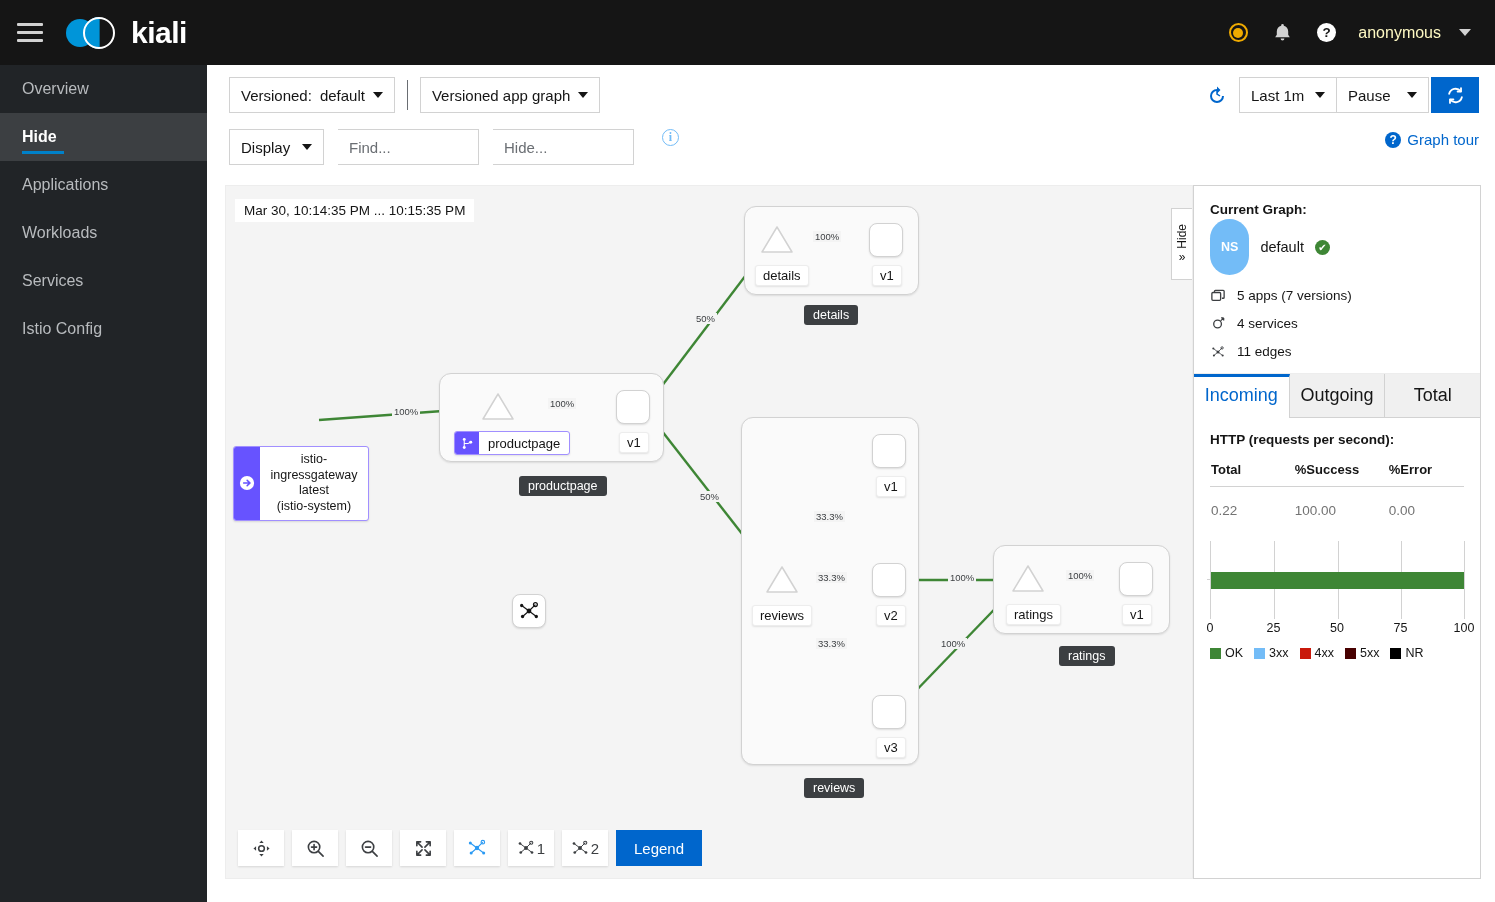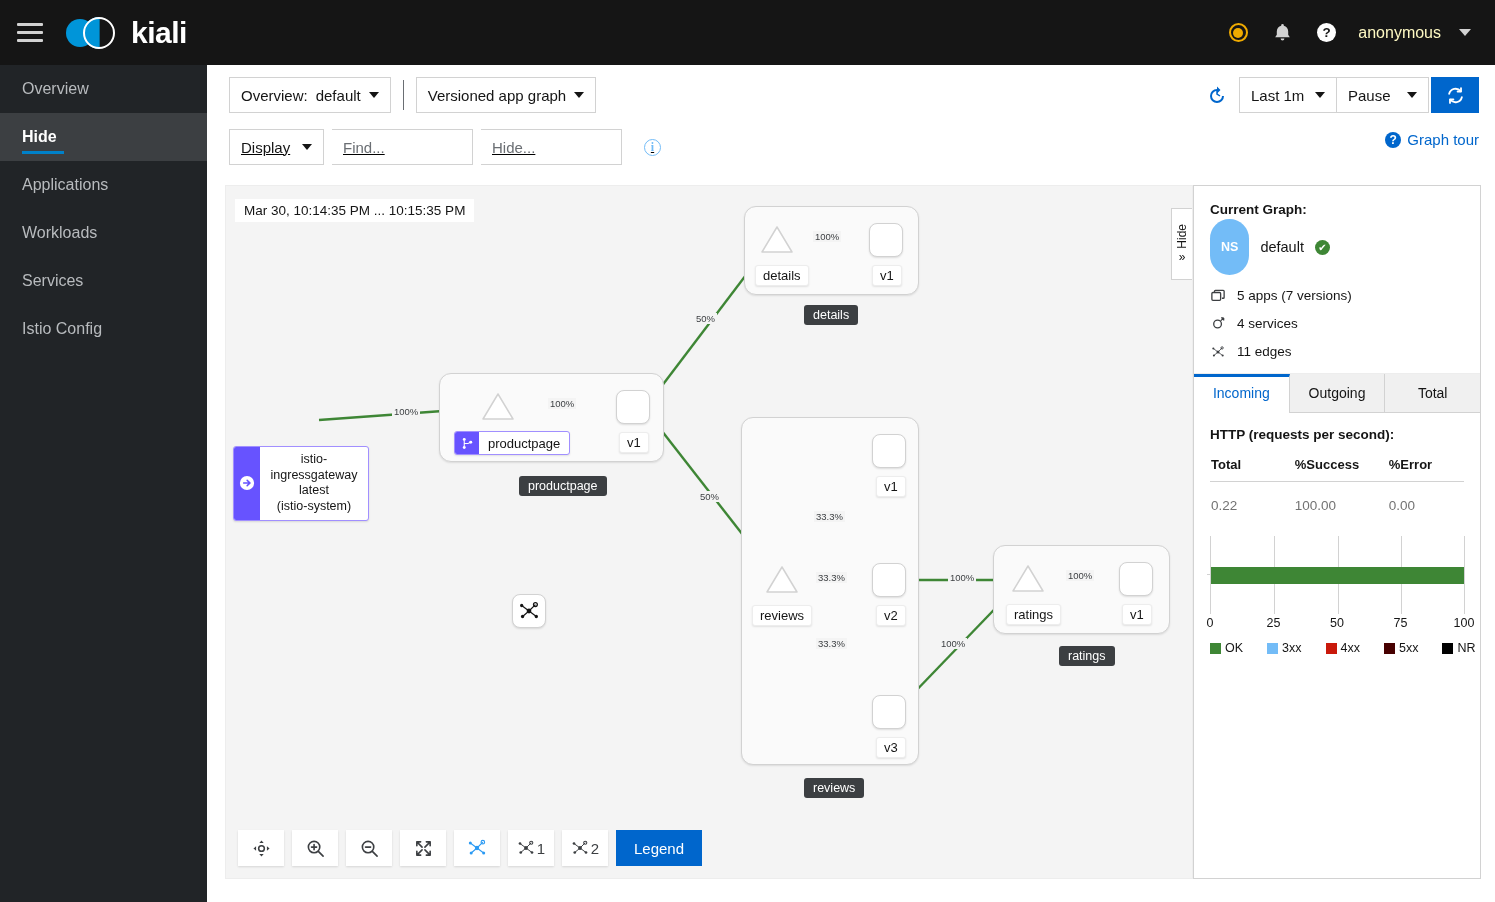--- a/index.html
+++ b/index.html
@@ -123,21 +123,21 @@
     border-right: 5px solid transparent;
     border-top: 6px solid #151515;
   }
   .divider-v {
     width: 1px; height: 30px; background: #6a6e73; margin: 0 12px;
   }
 
   
   #toolbar2 {
     position: absolute; top: 64px; left: 22px;
-    display: flex; align-items: center; gap: 8px; text-decoration: underline;
+    display: flex; align-items: flex-start; gap: 14px;
   }
   .text-input {
     border: 1px solid #d2d2d2; border-left: none; background: #fff;
     height: 36px; width: 141px; padding: 0 11px;
     font-size: 15px; color: #6a6e73;
     display: flex; align-items: center;
   }
   .info-icon {
     margin-left: 14px; width: 17px; height: 17px;
     border-radius: 50%; border: 1.6px solid #73bcf7;
@@ -323,21 +323,21 @@
   }
   .stat-row .si {
     width: 16px; display: flex; justify-content: center;
     color: #3c3f42;
   }
   #summary-divider { height: 1px; background: #ededed; }
 
   #tabs { display: flex; border-bottom: 1px solid #d2d2d2; }
   .tab {
     flex: 1; text-align: center; padding: 11px 4px;
-    font-size: 14px; color: #151515; cursor: pointer;
+    font-size: 18px; color: #151515; cursor: pointer;
     border-right: 1px solid #d2d2d2; background: #f0f0f0;
   }
   .tab:last-child { border-right: none; }
   .tab.active {
     background: #fff; color: #0066cc;
     border-top: 3px solid #0066cc;
     margin-bottom: -1px; padding-top: 8px;
   }
 
   #metrics { padding: 14px 16px 0 16px; }
@@ -373,21 +373,21 @@
     width: 4px; height: 1px; background: #d2d2d2;
   }
   #axis-labels {
     position: relative; height: 20px; margin-top: 2px;
   }
   #axis-labels span {
     position: absolute; font-size: 12.5px; color: #151515;
     transform: translateX(-50%);
   }
   #legend-row {
-    display: flex; align-items: center; gap: 16px;
+    display: flex; align-items: center; gap: 3px;
     margin-top: 5px;
   }
   .lg-item {
     display: flex; align-items: center; gap: 4px;
     font-size: 12.5px; color: #151515; margin-right: 8px;
   }
   .lg-sw { width: 11px; height: 11px; }
 </style>
 </head>
 <body>
@@ -447,21 +447,21 @@
     </div>
   <div class="nav-item">
       <span>Istio Config</span>
     </div>
 </div>
 
 <div id="content">
 
   <div id="toolbar1">
     <div class="select-box">
-      <span class="lbl-muted">Overview:</span>
+      <span class="lbl-muted">Versioned:</span>
       <span>default</span>
       <span class="caret"></span>
     </div>
     <div class="divider-v"></div>
     <div class="select-box">
       <span>Versioned app graph</span>
       <span class="caret"></span>
     </div>
   </div>
 

